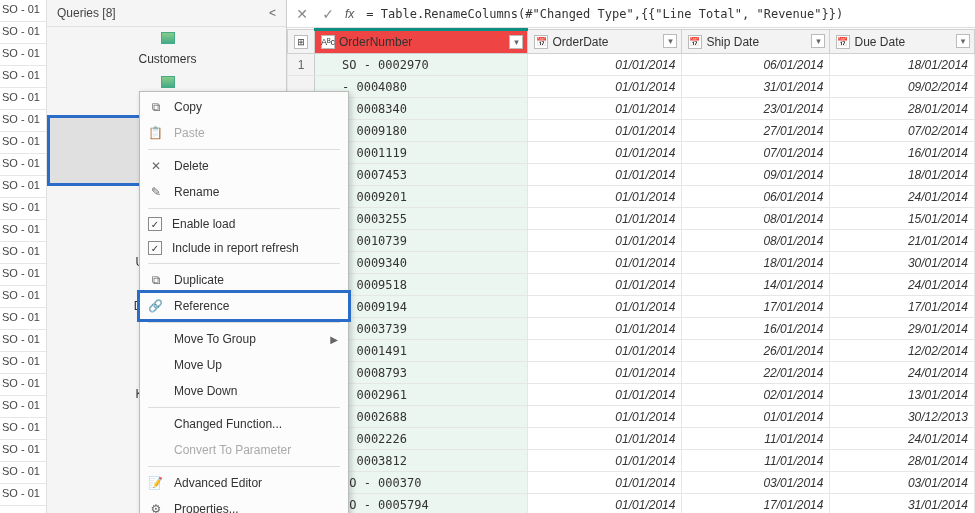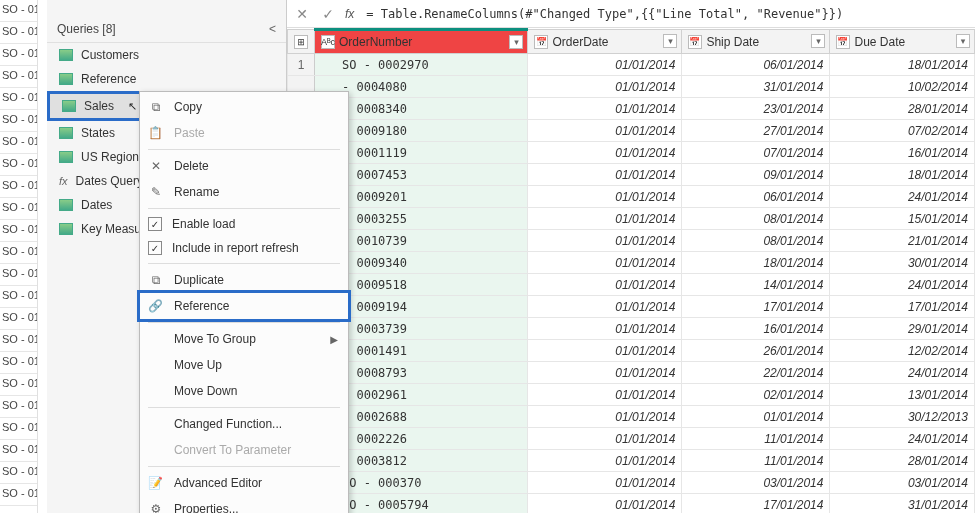--- a/index.html
+++ b/index.html
@@ -1,24 +1,24 @@
 <!DOCTYPE html>
 <html><head>
 <meta charset="utf-8">
 <style>
 * { box-sizing: border-box; margin: 0; padding: 0; font-family: 'Segoe UI', sans-serif; font-size: 12px; }
 body { background: #fff; width: 975px; height: 513px; overflow: hidden; position: relative; }
 
-.left-strip { position: absolute; left: 0; top: 0; width: 38px; height: 513px; background: #fff; border-right: 1px solid #e0e0e0; }
+.left-strip { position: absolute; left: 0; top: 0; width: 47px; height: 513px; background: #fff; border-right: 1px solid #e0e0e0; }
 .left-strip .cell { height: 22px; border-bottom: 1px solid #e6e6e6; padding: 3px 2px; font-size: 11px; color: #444; white-space: nowrap; overflow: hidden; }
 
 .queries-panel { position: absolute; left: 47px; top: 0; width: 240px; height: 513px; background: #f5f5f5; border-right: 1px solid #ccc; }
-.queries-header { padding: 6px 10px; color: #444; font-size: 12px; border-bottom: 1px solid #e0e0e0; display: flex; justify-content: space-between; margin-top: 16px; }
+.queries-header { padding: 6px 10px; color: #444; font-size: 12px; border-bottom: 1px solid #e0e0e0; display: flex; justify-content: space-between; }
 .queries-header .chev { color: #666; }
-.query-item { padding: 5px 10px 5px 12px; display: flex; align-items: center; gap: 8px; color: #333; cursor: pointer; }
+.query-item { padding: 5px 10px 5px 12px; display: flex; align-items: center; gap: 8px; color: #333; cursor: pointer; flex-direction: column; }
 .query-item.selected { background: #e0e0e0; border: 3px solid #2a6cc8; }
 .q-icon { width: 14px; height: 12px; display: inline-block; }
 .tbl-icon { border: 1px solid #4a8; background: linear-gradient(#8c8, #4a8); }
 .fx-icon { font-style: italic; color: #666; font-size: 11px; }
 .cursor-arrow { margin-left: 6px; font-size: 11px; color: #222; }
 
 .formula-row { position: absolute; left: 287px; top: 0; right: 0; height: 28px; border-bottom: 1px solid #ddd; display: flex; align-items: center; padding: 0 6px; gap: 8px; background: #fff; }
 .fx-btn { width: 18px; text-align: center; color: #888; font-size: 14px; }
 .fx-label { font-style: italic; color: #555; font-size: 12px; }
 .formula-input { flex: 1; border: none; outline: none; font-family: Consolas, monospace; font-size: 12px; color: #333; padding: 2px 4px; }
@@ -164,21 +164,21 @@
           <td class="sel-col">SO - 0002970</td>
           <td class="date">01/01/2014</td>
           <td class="date">06/01/2014</td>
           <td class="date">18/01/2014</td>
         </tr>
         <tr>
           <td class="rownum"></td>
           <td class="sel-col">- 0004080</td>
           <td class="date">01/01/2014</td>
           <td class="date">31/01/2014</td>
-          <td class="date">10/02/2014</td>
+          <td class="date">09/02/2014</td>
         </tr>
         <tr>
           <td class="rownum"></td>
           <td class="sel-col">- 0008340</td>
           <td class="date">01/01/2014</td>
           <td class="date">23/01/2014</td>
           <td class="date">28/01/2014</td>
         </tr>
         <tr>
           <td class="rownum"></td>

